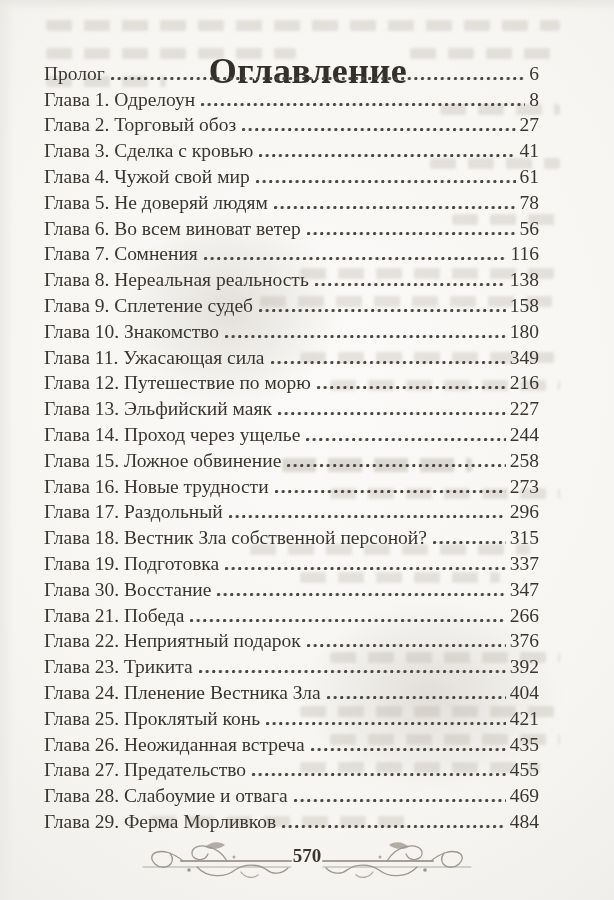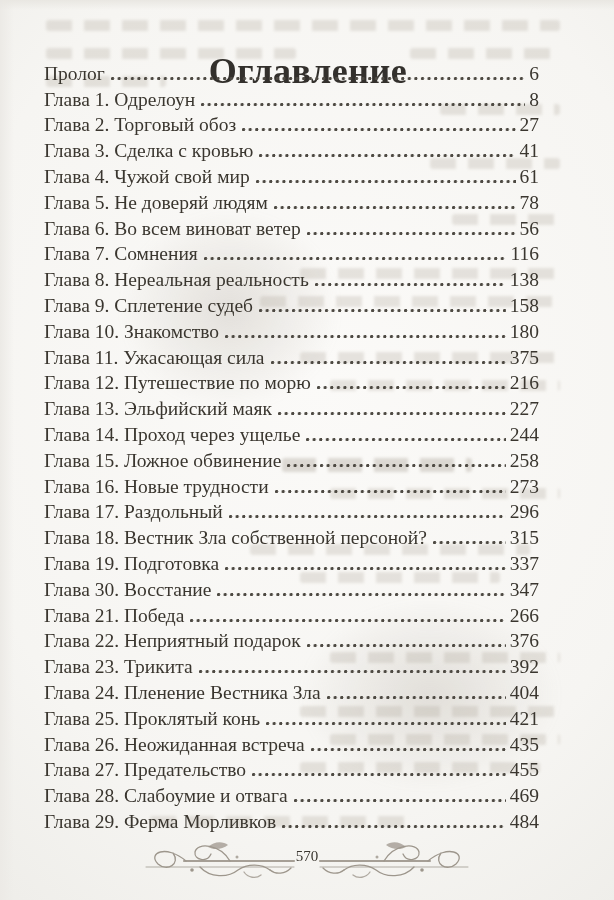--- a/index.html
+++ b/index.html
@@ -50,21 +50,21 @@
   }
   .toc-entry .pagenum { white-space: nowrap; }
   
   .footer {
     position: absolute; left: 0; right: 0; top: 832px; height: 62px;
     display: flex; align-items: center; justify-content: center;
   }
   .flourish { width: 152px; height: 46px; flex: 0 0 auto; }
   .flourish.right { transform: scaleX(-1); }
   .folio {
-    font-size: 15px; font-weight: normal; color: #3a362f;
+    font-size: 19px; font-weight: bold; color: #3a362f;
     margin: 0 0; transform: translateY(-7px);
   }
 </style>
 </head>
 <body>
 
 <div class="page">
 
   <div class="bleed">
     <i style="top:20px;  left:46px;  width:514px;"></i>
@@ -157,21 +157,21 @@
 
       <div class="toc-entry">
         <span class="label">Глава 10. Знакомство</span>
         <span class="leader"></span>
         <span class="pagenum">180</span>
       </div>
 
       <div class="toc-entry">
         <span class="label">Глава 11. Ужасающая сила</span>
         <span class="leader"></span>
-        <span class="pagenum">375</span>
+        <span class="pagenum">349</span>
       </div>
 
       <div class="toc-entry">
         <span class="label">Глава 12. Путешествие по морю</span>
         <span class="leader"></span>
         <span class="pagenum">216</span>
       </div>
 
       <div class="toc-entry">
         <span class="label">Глава 13. Эльфийский маяк</span>

